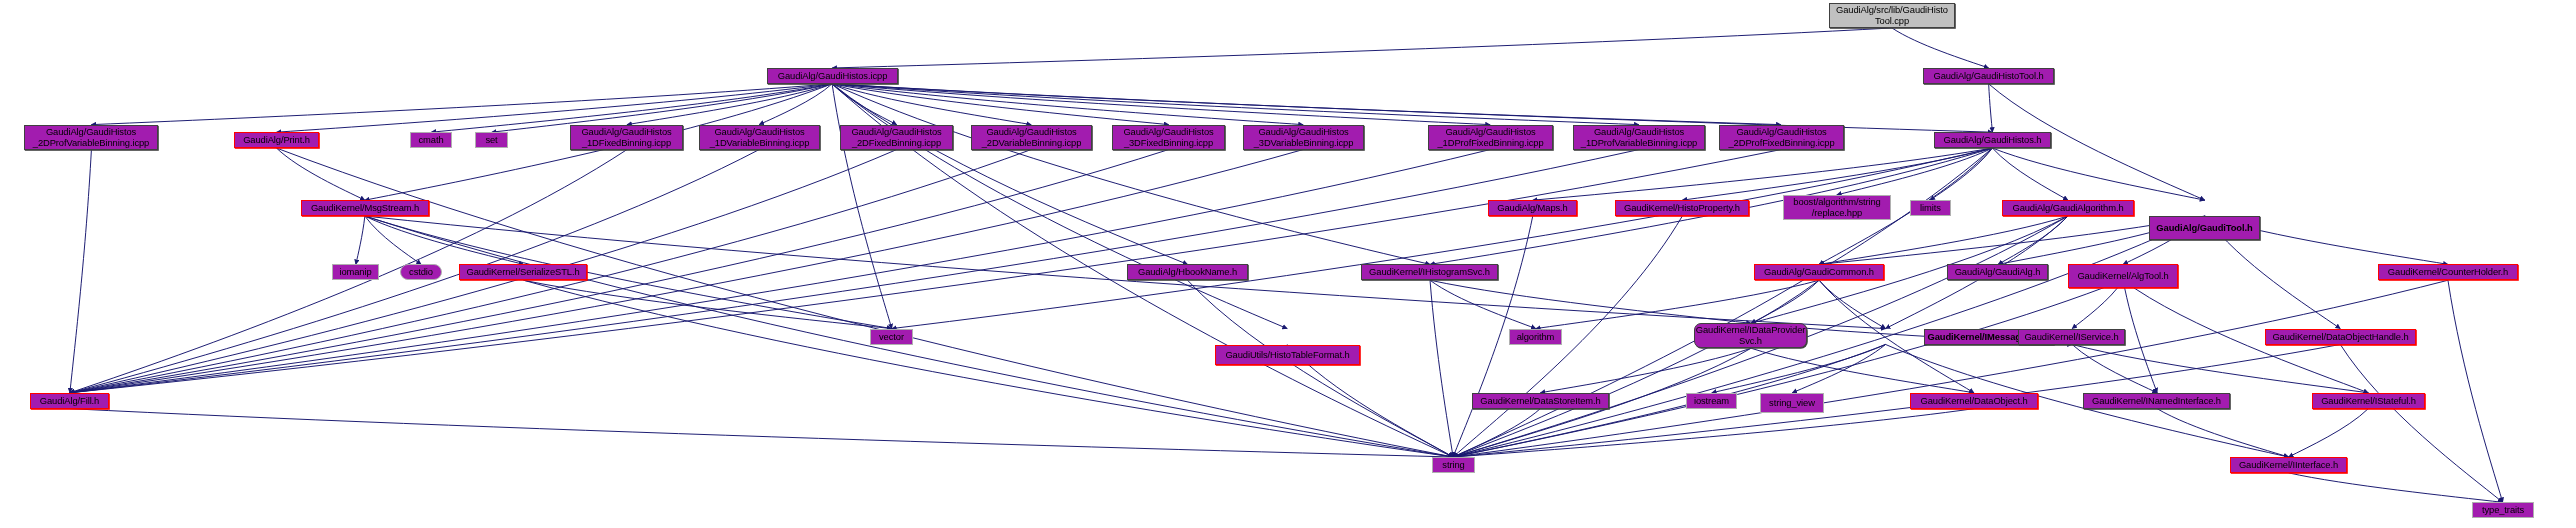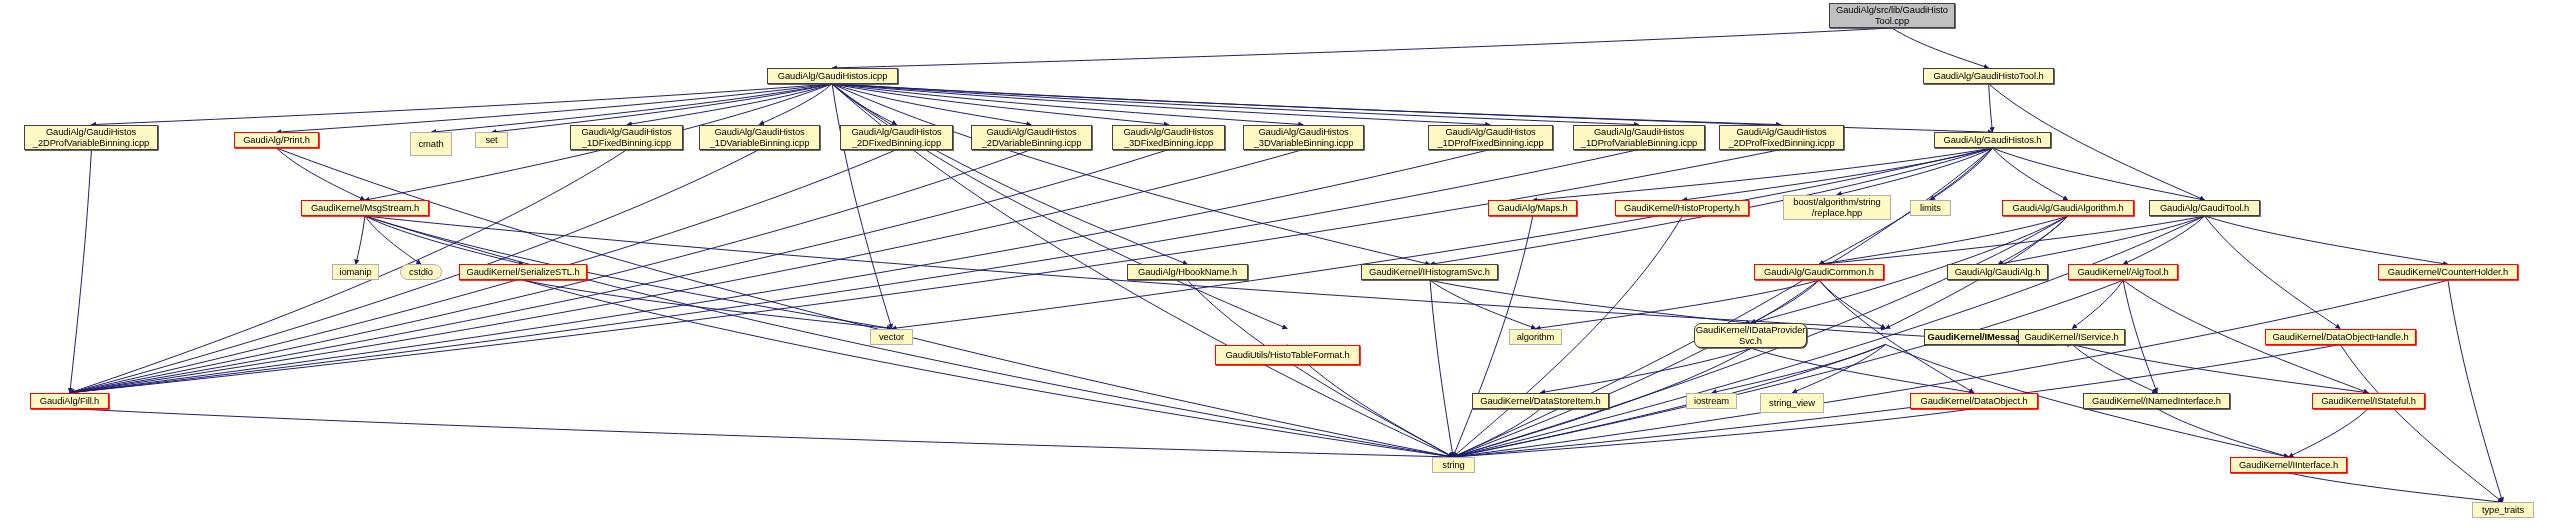--- a/index.html
+++ b/index.html
@@ -24,21 +24,21 @@
     height: 528px;
     pointer-events: none;
   }
   .node {
     position: absolute;
     box-sizing: border-box;
     display: flex;
     align-items: center;
     justify-content: center;
     text-align: center;
-    background: #fef9c3;
+    background: #a21caf;
     border: 0.8px solid #808080;
     color: #000000;
     font-size: 9.4px;
     line-height: 10.6px;
     letter-spacing: -0.1px;
     padding: 0.8px 2.3px;
     white-space: pre-line;
     z-index: 5;
   }
   .node.kind-header {        
@@ -173,21 +173,21 @@
       </g>
   </svg>
   <div id="node-layer">
       <div class="node kind-root" style="left: 1829px; top: 3px; width: 126px; height: 25px;">GaudiAlg/src/lib/GaudiHisto
 Tool.cpp</div>
       <div class="node kind-header" style="left: 1923px; top: 68px; width: 131px; height: 16px;">GaudiAlg/GaudiHistoTool.h</div>
       <div class="node kind-header" style="left: 767px; top: 68px; width: 131px; height: 16px;">GaudiAlg/GaudiHistos.icpp</div>
       <div class="node kind-header" style="left: 24px; top: 125px; width: 134px; height: 25px;">GaudiAlg/GaudiHistos
 _2DProfVariableBinning.icpp</div>
       <div class="node kind-linked" style="left: 234px; top: 132px; width: 85px; height: 16px;">GaudiAlg/Print.h</div>
-      <div class="node kind-system" style="left: 410px; top: 132px; width: 42px; height: 24px;">cmath</div>
+      <div class="node kind-system" style="left: 410px; top: 132px; width: 42px; height: 16px;">cmath</div>
       <div class="node kind-system" style="left: 475px; top: 132px; width: 33px; height: 16px;">set</div>
       <div class="node kind-header" style="left: 570px; top: 125px; width: 113px; height: 25px;">GaudiAlg/GaudiHistos
 _1DFixedBinning.icpp</div>
       <div class="node kind-header" style="left: 699px; top: 125px; width: 121px; height: 25px;">GaudiAlg/GaudiHistos
 _1DVariableBinning.icpp</div>
       <div class="node kind-header" style="left: 840px; top: 125px; width: 113px; height: 25px;">GaudiAlg/GaudiHistos
 _2DFixedBinning.icpp</div>
       <div class="node kind-header" style="left: 971px; top: 125px; width: 121px; height: 25px;">GaudiAlg/GaudiHistos
 _2DVariableBinning.icpp</div>
       <div class="node kind-header" style="left: 1112px; top: 125px; width: 113px; height: 25px;">GaudiAlg/GaudiHistos
@@ -201,29 +201,29 @@
       <div class="node kind-header" style="left: 1719px; top: 125px; width: 125px; height: 25px;">GaudiAlg/GaudiHistos
 _2DProfFixedBinning.icpp</div>
       <div class="node kind-header" style="left: 1934px; top: 132px; width: 117px; height: 16px;">GaudiAlg/GaudiHistos.h</div>
       <div class="node kind-linked" style="left: 301px; top: 200px; width: 128px; height: 16px;">GaudiKernel/MsgStream.h</div>
       <div class="node kind-linked" style="left: 1488px; top: 200px; width: 89px; height: 16px;">GaudiAlg/Maps.h</div>
       <div class="node kind-linked" style="left: 1615px; top: 200px; width: 134px; height: 16px;">GaudiKernel/HistoProperty.h</div>
       <div class="node kind-system" style="left: 1783px; top: 195px; width: 108px; height: 25px;">boost/algorithm/string
 /replace.hpp</div>
       <div class="node kind-system" style="left: 1910px; top: 200px; width: 41px; height: 16px;">limits</div>
       <div class="node kind-linked" style="left: 2002px; top: 200px; width: 132px; height: 16px;">GaudiAlg/GaudiAlgorithm.h</div>
-      <div class="node kind-header" style="left: 2149px; top: 200px; width: 111px; height: 16px;">GaudiAlg/GaudiTool.h</div>
+      <div class="node kind-header" style="left: 2149px; top: 216px; width: 111px; height: 24px; font-weight: bold;">GaudiAlg/GaudiTool.h</div>
       <div class="node kind-system" style="left: 332px; top: 264px; width: 47px; height: 16px;">iomanip</div>
       <div class="node kind-system" style="left: 400px; top: 264px; width: 42px; height: 16px; border-radius: 8px;">cstdio</div>
       <div class="node kind-linked" style="left: 459px; top: 264px; width: 128px; height: 16px;">GaudiKernel/SerializeSTL.h</div>
       <div class="node kind-header" style="left: 1127px; top: 264px; width: 121px; height: 16px;">GaudiAlg/HbookName.h</div>
       <div class="node kind-header" style="left: 1361px; top: 264px; width: 137px; height: 16px;">GaudiKernel/IHistogramSvc.h</div>
       <div class="node kind-linked" style="left: 1754px; top: 264px; width: 130px; height: 16px;">GaudiAlg/GaudiCommon.h</div>
       <div class="node kind-header" style="left: 1947px; top: 264px; width: 101px; height: 16px;">GaudiAlg/GaudiAlg.h</div>
-      <div class="node kind-linked" style="left: 2068px; top: 264px; width: 110px; height: 16px;">GaudiKernel/AlgTool.h</div>
+      <div class="node kind-linked" style="left: 2068px; top: 264px; width: 110px; height: 24px;">GaudiKernel/AlgTool.h</div>
       <div class="node kind-linked" style="left: 2378px; top: 264px; width: 140px; height: 16px;">GaudiKernel/CounterHolder.h</div>
       <div class="node kind-system" style="left: 870px; top: 329px; width: 43px; height: 16px;">vector</div>
       <div class="node kind-linked" style="left: 1215px; top: 345px; width: 145px; height: 20px;">GaudiUtils/HistoTableFormat.h</div>
       <div class="node kind-system" style="left: 1509px; top: 329px; width: 53px; height: 16px;">algorithm</div>
       <div class="node kind-header" style="left: 1694px; top: 323px; width: 113px; height: 25px; border-radius: 7px;">GaudiKernel/IDataProvider
 Svc.h</div>
       <div class="node kind-header" style="left: 1924px; top: 329px; width: 130px; height: 16px; font-weight: bold;">GaudiKernel/IMessageSvc.h</div>
       <div class="node kind-header" style="left: 2018px; top: 329px; width: 107px; height: 16px;">GaudiKernel/IService.h</div>
       <div class="node kind-linked" style="left: 2265px; top: 329px; width: 151px; height: 16px;">GaudiKernel/DataObjectHandle.h</div>
       <div class="node kind-header" style="left: 1472px; top: 393px; width: 137px; height: 16px;">GaudiKernel/DataStoreItem.h</div>

